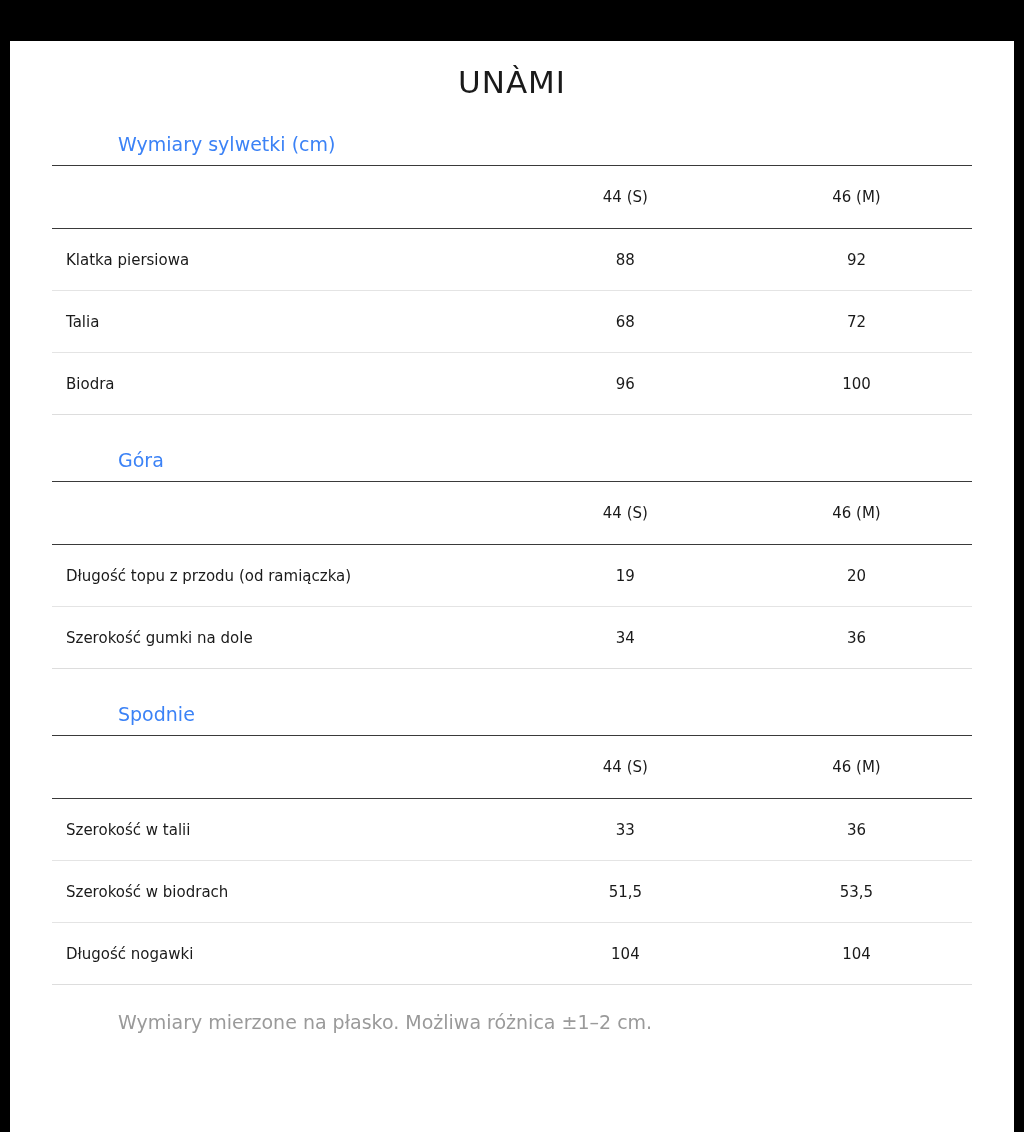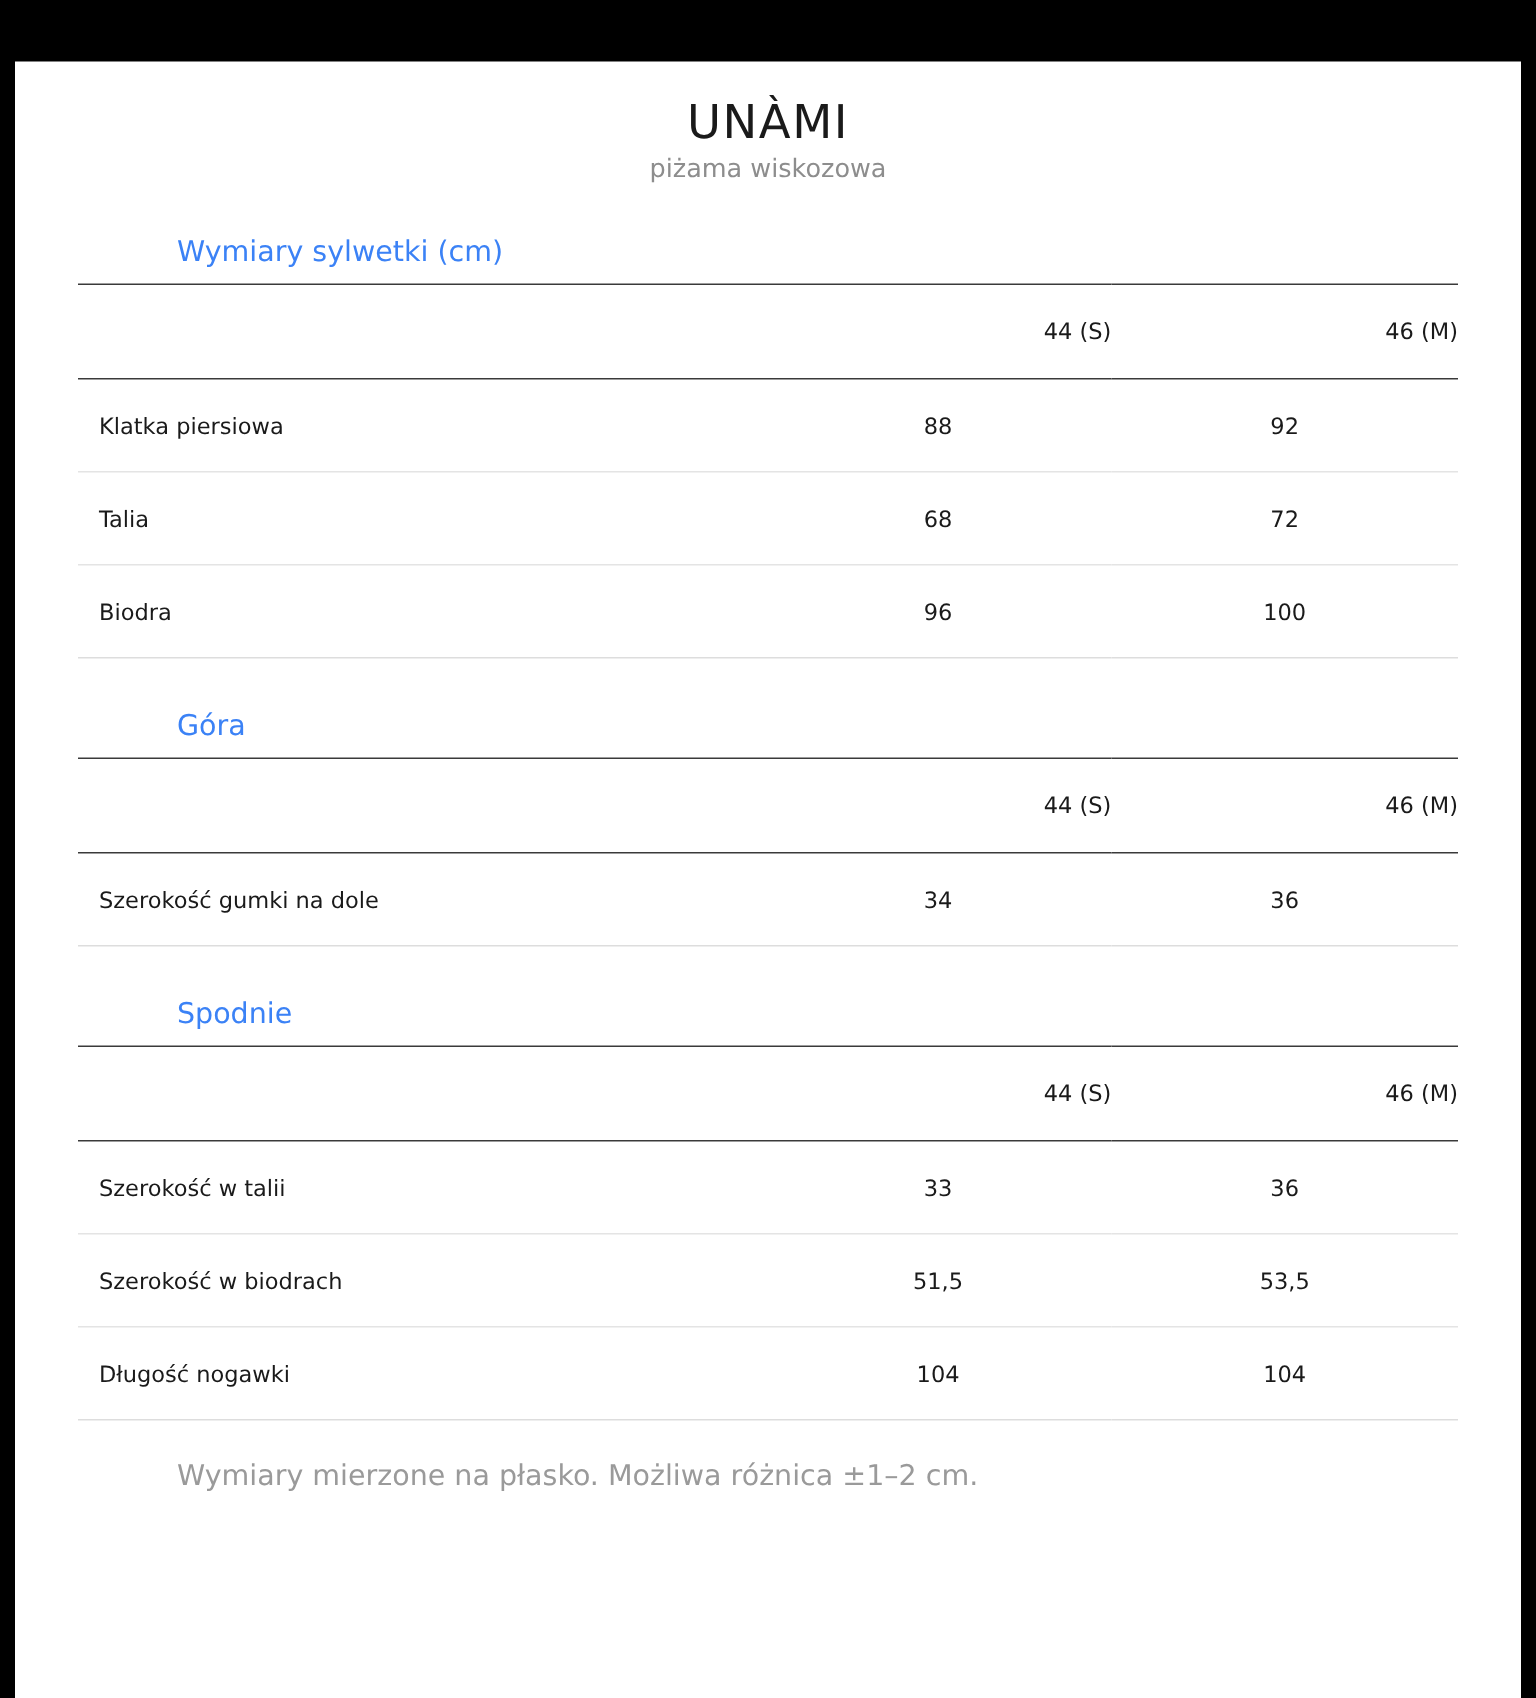--- a/index.html
+++ b/index.html
@@ -61,21 +61,20 @@
     font-weight: 400;
     font-size: 15px;
     color: #1a1a1a;
     padding: 0;
   }
   .head-row th {
     border-top: 1.4px solid #3a3a3a;
     border-bottom: 1.4px solid #3a3a3a;
     height: 62px;
     vertical-align: middle;
-    text-align: right;
   }
   .col-label {
     width: 49%;
     text-align: left;
     padding-left: 14px !important;
   }
   .col-size {
     width: 25.5%;
     text-align: center;
   }
@@ -100,21 +99,20 @@
     color: #9a9a9a;
   }
 </style>
 </head>
 <body>
 
 <div class="page">
 
   <div class="brand">
     <div class="brand-title">UNÀMI</div>
-    <div class="brand-sub">piżama wiskozowa</div>
   </div>
 
   <div class="section">
     <div class="section-title">Wymiary sylwetki (cm)</div>
     <table class="size-table">
       <thead>
         <tr class="head-row">
           <th class="col-label"></th>
           <th class="col-size">44 (S)</th>
           <th class="col-size">46 (M)</th>
@@ -145,20 +143,25 @@
     <table class="size-table">
       <thead>
         <tr class="head-row">
           <th class="col-label"></th>
           <th class="col-size">44 (S)</th>
           <th class="col-size">46 (M)</th>
         </tr>
       </thead>
       <tbody>
         <tr>
+          <td class="col-label">Długość topu z przodu (od ramiączka)</td>
+          <td class="col-size">19</td>
+          <td class="col-size">20</td>
+        </tr>
+        <tr>
           <td class="col-label">Szerokość gumki na dole</td>
           <td class="col-size">34</td>
           <td class="col-size">36</td>
         </tr>
       </tbody>
     </table>
   </div>
 
   <div class="section">
     <div class="section-title">Spodnie</div>

